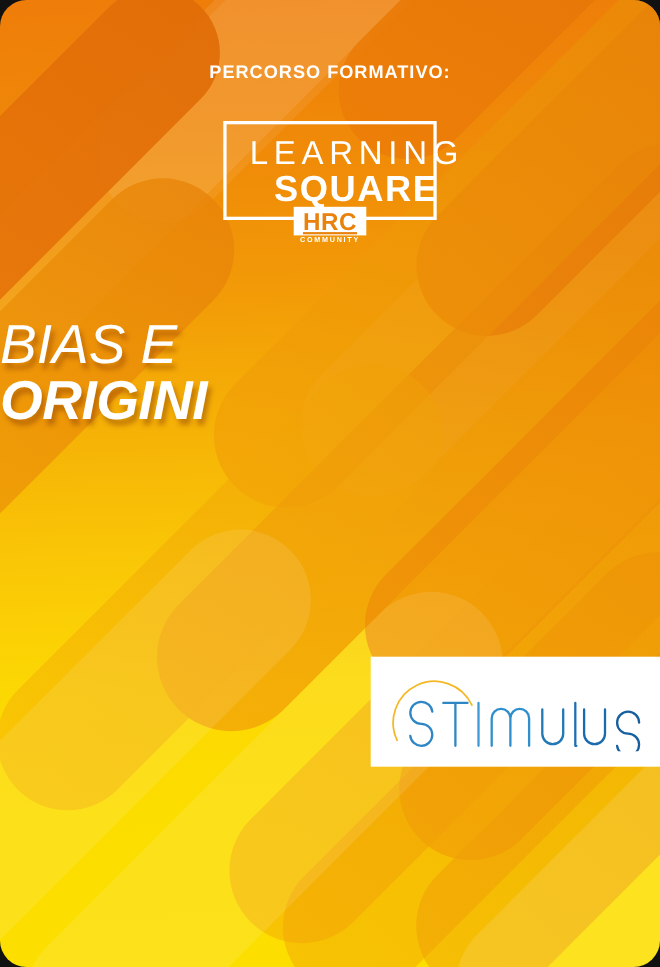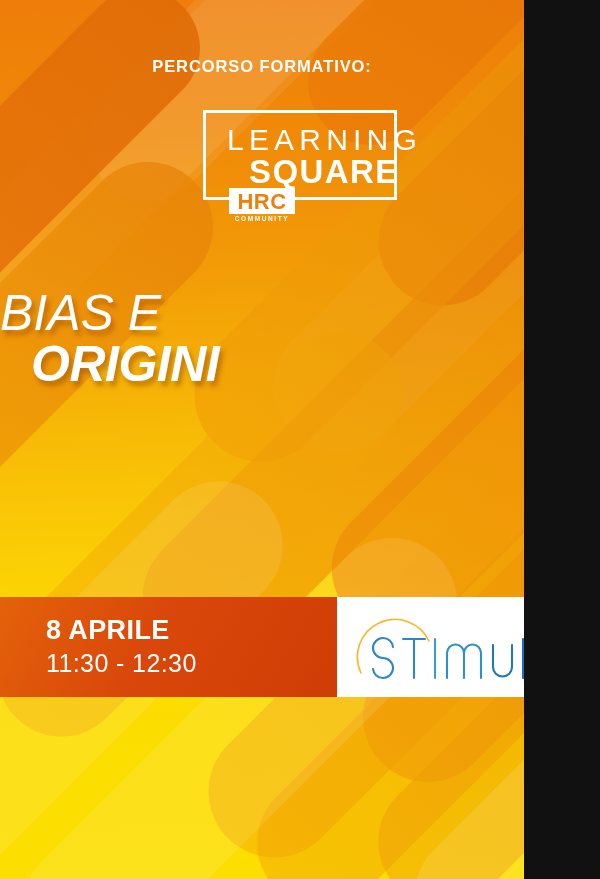--- a/index.html
+++ b/index.html
@@ -1,19 +1,20 @@
 <!DOCTYPE html>
 <html><head>
 <meta charset="utf-8">
 <style>
   html,body{margin:0;padding:0;background:#111;}
   #poster{
-    position:relative;width:524px;height:879px;overflow:hidden;
+    position:relative;width:600px;height:879px;overflow:hidden;
     font-family:"Liberation Sans", sans-serif;
     background:linear-gradient(178deg,#ee7d09 0%,#f08a08 16%,#f29a07 30%,#f6b406 45%,#fac806 58%,#fcd803 70%,#fcdd00 82%,#fcdf00 100%);
+    border-radius:24px;
   }
   
   .stripes{position:absolute;inset:0;overflow:hidden;}
   .cap{position:absolute;border-radius:999px;transform-origin:center;}
   
   .kicker{
     position:absolute;top:57px;left:0;right:0;text-align:center;color:#fff;
     font-weight:bold;font-size:16.5px;line-height:19px;letter-spacing:.9px;
   }
   .kicker .l2{display:block;}
@@ -30,36 +31,36 @@
   .square{
     position:absolute;top:40px;left:0;right:0;text-align:right;color:#fff;
     font-size:33px;font-weight:bold;letter-spacing:1.4px;line-height:38px;padding-left:43px;
   }
   .hrcbadge{
     position:absolute;left:50%;top:188px;transform:translateX(-50%);
     width:54px;background:#fff;text-align:center;padding:3px 6px 1px;
     box-sizing:content-box;
   }
   .hrcbadge .hrc{
-    color:#e8820c;font-weight:bold;font-size:22px;line-height:22px;letter-spacing:.5px;
+    color:#e8820c;font-weight:bold;font-size:22px;line-height:22px;letter-spacing:.5px;text-decoration:underline;
   }
   .community{
     position:absolute;left:50%;top:215px;transform:translateX(-50%);
     color:#fff;font-size:6.5px;font-weight:bold;letter-spacing:1.6px;white-space:nowrap;
   }
   
   .title{
     position:absolute;left:0;right:0;top:288px;color:#fff;
     font-style:italic;line-height:51px;
     text-shadow:3px 5px 5px rgba(120,45,0,.40);
   }
   .title .ln{display:block;white-space:nowrap;}
   .ln1{font-size:50px;}
   .ln2{font-weight:400;font-size:50px;letter-spacing:-.5px;}
-  .ln3{font-weight:bold;font-size:50px;letter-spacing:-.5px;margin-left:31px;}
+  .ln3{font-weight:bold;font-size:50px;letter-spacing:-.5px;}
   .ln4{font-weight:400;font-size:46px;letter-spacing:-.5px;}
   
   .dateband{
     position:absolute;left:0;top:597px;width:337px;height:100px;
     background:linear-gradient(120deg,#e4620a 0%,#d9470a 45%,#cf3d06 100%);
   }
   .dateband .inner{position:absolute;left:46px;top:17px;color:#fff;}
   .dtitle{font-size:27px;font-weight:bold;letter-spacing:.4px;line-height:33px;}
   .dtime{font-size:25px;font-weight:300;letter-spacing:.4px;line-height:32px;}
   
@@ -109,26 +110,20 @@
   <div class="hrcbadge">
     <div class="hrc">HRC</div>
   </div>
   <div class="community">COMMUNITY</div>
 
   <div class="title">
     <span class="ln ln1">BIAS E</span>
     <span class="ln ln3">ORIGINI</span>
   </div>
 
-  <div class="dateband">
-    <div class="inner">
-      <div class="dtitle">8 APRILE</div>
-      <div class="dtime">11:30 - 12:30</div>
-    </div>
-  </div>
 
   <div class="stimpanel">
     <svg class="stimlogo" viewBox="0 0 232 72" aria-label="STIMULUS">
 
       <path d="M6 62 A34 34 0 0 1 74 30" fill="none" stroke="#f5b824" stroke-width="1.6" stroke-linecap="round"></path>
       <g fill="none" stroke-width="2.1" stroke-linecap="round" stroke-linejoin="round">
 
         <path d="M38 36 a10 10 0 0 0 -10 -9 a10 10 0 0 0 0 20 a10 10 0 0 1 0 20 a10 10 0 0 1 -10 -9" stroke="#2f86c5"></path>
 
         <path d="M48 28 h22 M59 28 v39" stroke="#2f86c5"></path>

